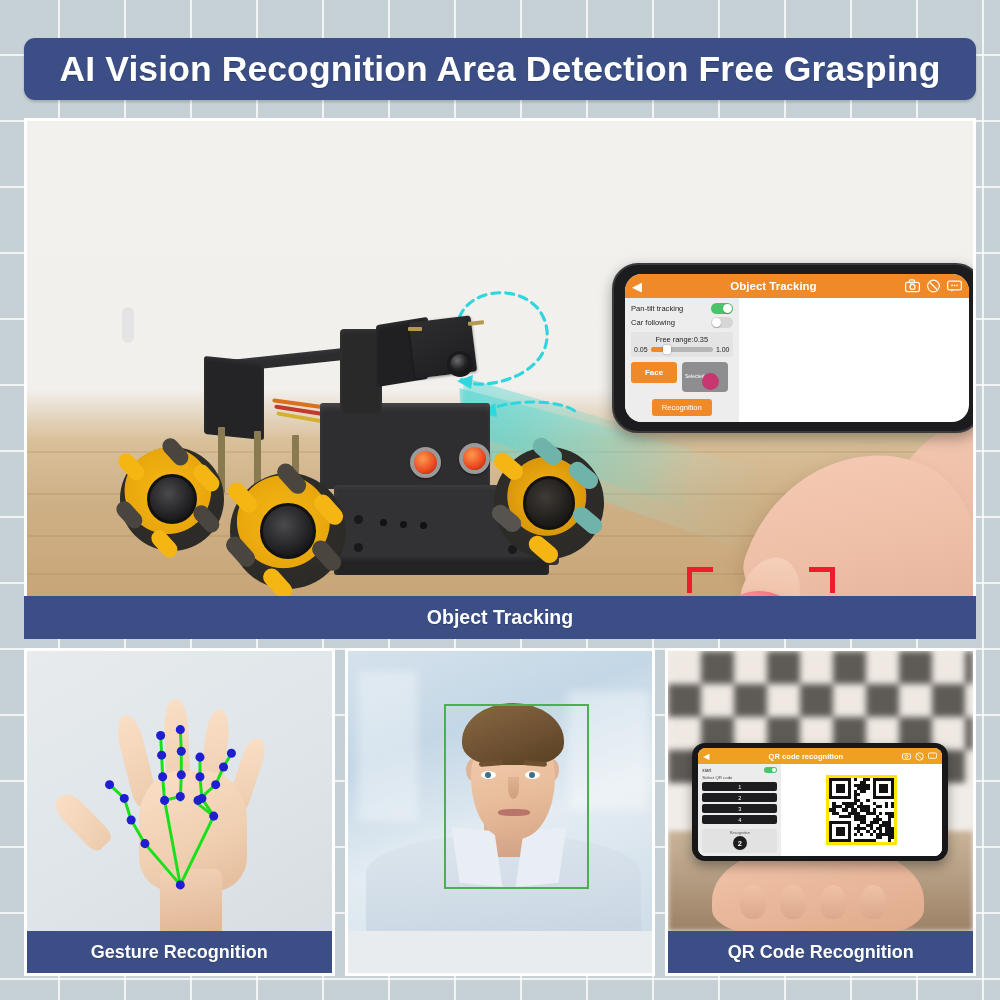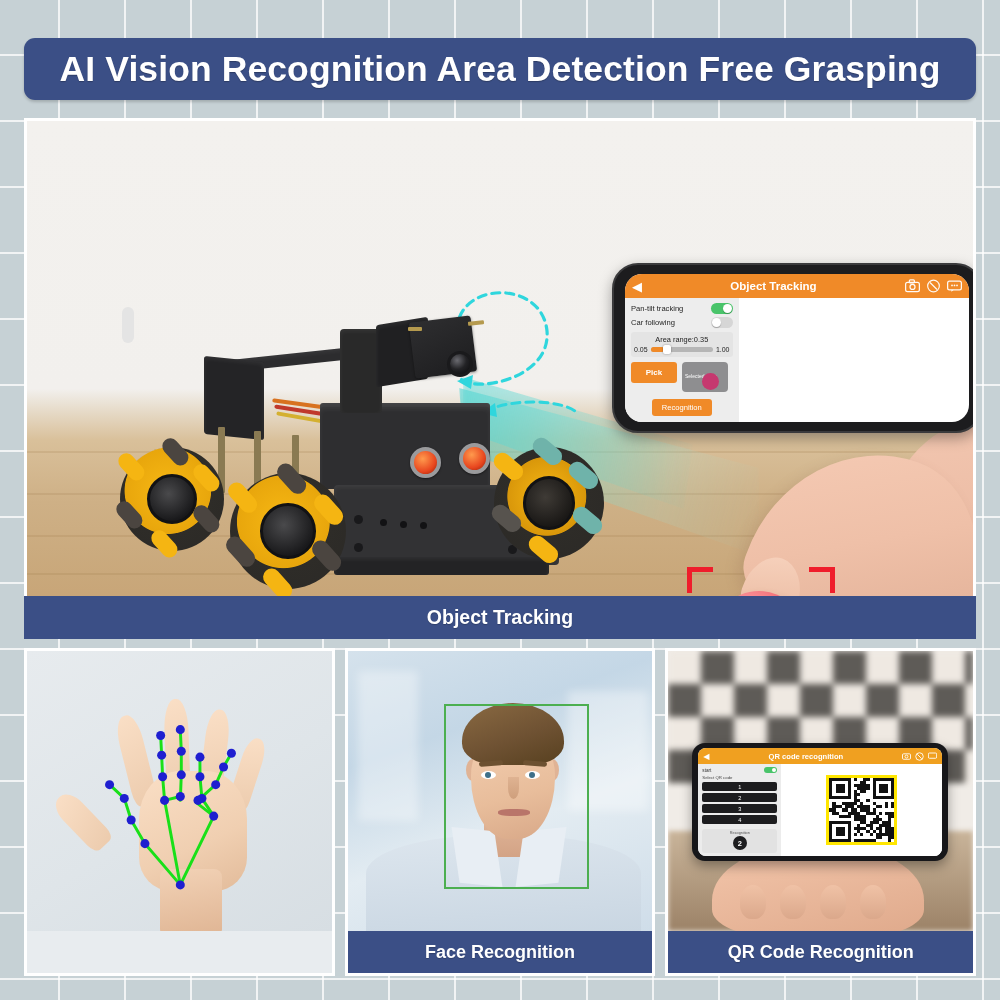--- a/index.html
+++ b/index.html
@@ -499,33 +499,33 @@
                 </span>
             </div>
             <div class="ctrl-row">
               <span class="lbl">Car following</span>
               <span class="sw off">
                   <i class="knob"></i>
                 </span>
             </div>
 
             <div class="slider-box">
-              <div class="slider-title">Area range:0.35</div>
+              <div class="slider-title">Free range:0.35</div>
               <div class="slider-line">
                 <span class="mn">0.05</span>
                 <span class="track">
                   <i class="fill"></i>
                     <i class="thumb"></i>
                 </span>
                 <span class="mx">1.00</span>
               </div>
             </div>
 
             <div class="btn-row">
-              <div class="pick-btn">Pick</div>
+              <div class="pick-btn">Face</div>
               <div class="swatch">
                 <span class="cap">Selected color</span>
                 <i class="dot"></i>
               </div>
             </div>
             <div class="instr-btn">Recognition</div>
           </div>
 
         </div>
       </div>
@@ -577,20 +577,23 @@
             <circle cx="176" cy="128" r="4.6"></circle>
           <circle cx="176" cy="108" r="4.6"></circle>
           <circle cx="190" cy="168" r="4.6"></circle>
             <circle cx="192" cy="136" r="4.6"></circle>
           <circle cx="200" cy="118" r="4.6"></circle>
             <circle cx="208" cy="104" r="4.6"></circle>
           <circle cx="178" cy="150" r="4.6"></circle>
         </g>
       </svg>
     </div>
+    <div class="caption">
+      <span>Gesture Recognition</span>
+    </div>
   </div>
 
   <div class="card">
     <div class="card-media">
       <div class="face-bg"></div>
       <div class="face-blur-rect" style="left:10px;top:20px;width:60px;height:150px;"></div>
       <div class="face-blur-rect" style="left:220px;top:40px;width:80px;height:120px;"></div>
       <div class="shirt"></div>
       <div class="neck"></div>
       <div class="collar-l"></div>
@@ -603,23 +606,20 @@
       <div class="eyeb" style="left:175px;top:110px;transform:rotate(4deg);"></div>
       <div class="eyed" style="left:133px;top:120px;">
           <i></i>
         </div>
       <div class="eyed" style="left:177px;top:120px;">
           <i></i>
         </div>
       <div class="nose"></div>
       <div class="mouth"></div>
       <div class="face-box"></div>
-    </div>
-    <div class="caption">
-      <span>Face Recognition</span>
     </div>
   </div>
 
   <div class="card">
     <div class="card-media">
       <div class="qr-bg"></div>
       <div class="qr-checker"></div>
       <div class="qr-floor"></div>
       <div class="qr-hand"></div>
       <div class="qr-fingerlet" style="left:72px;"></div>

